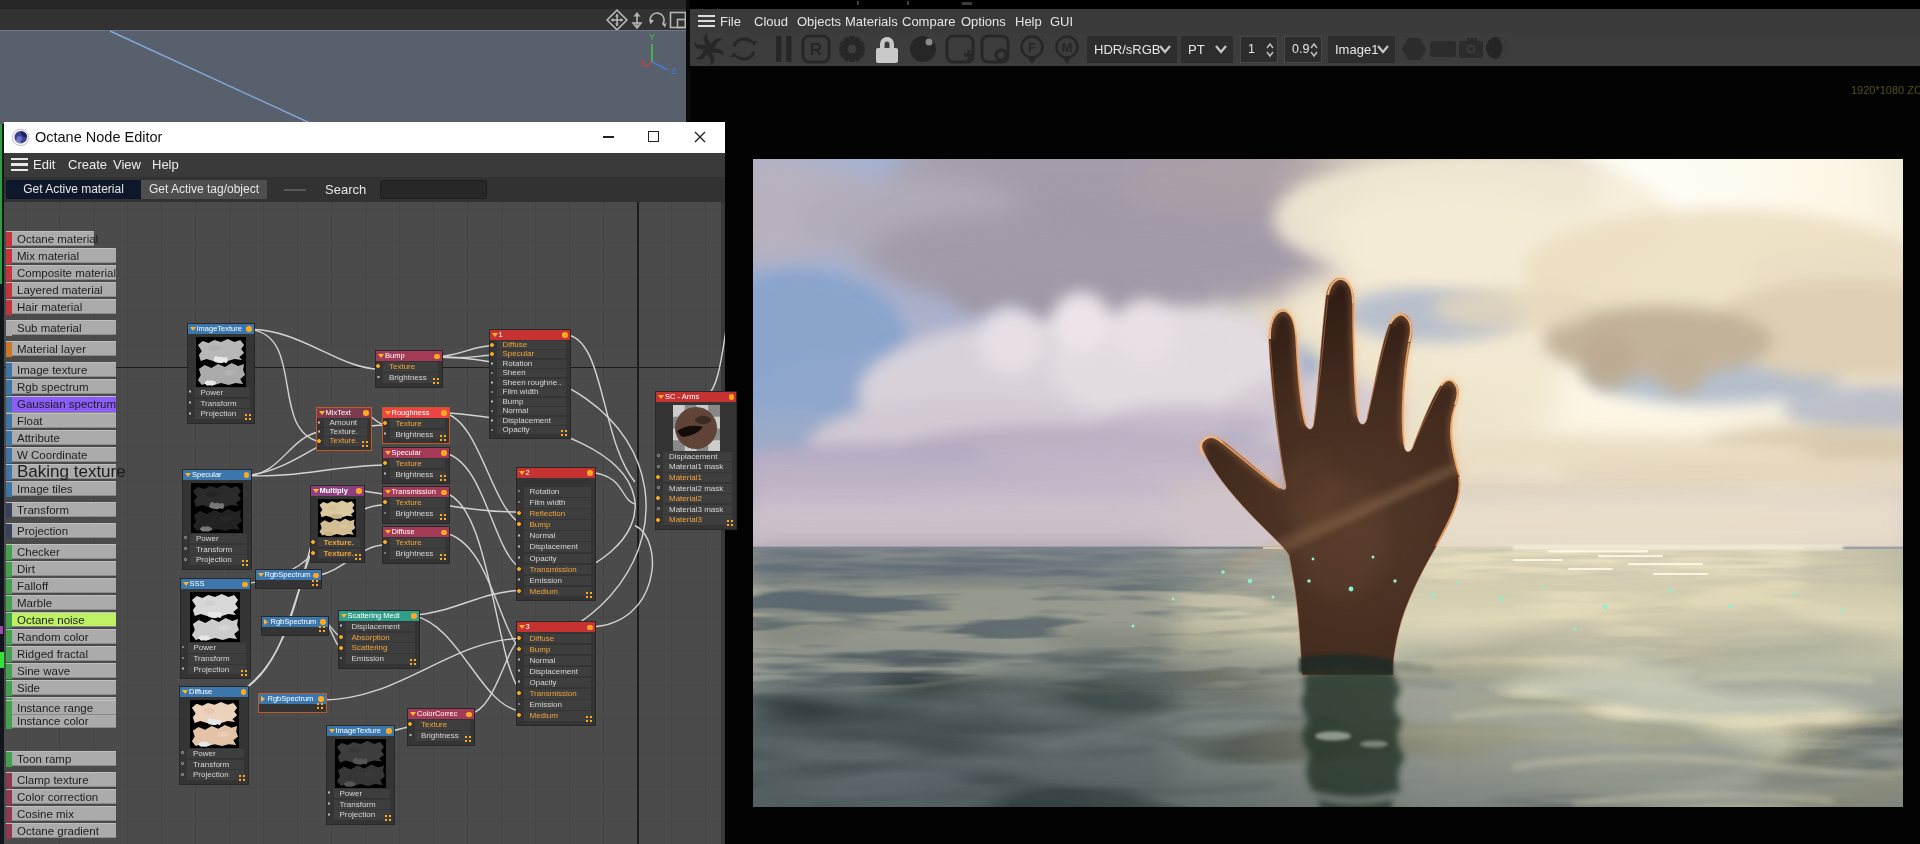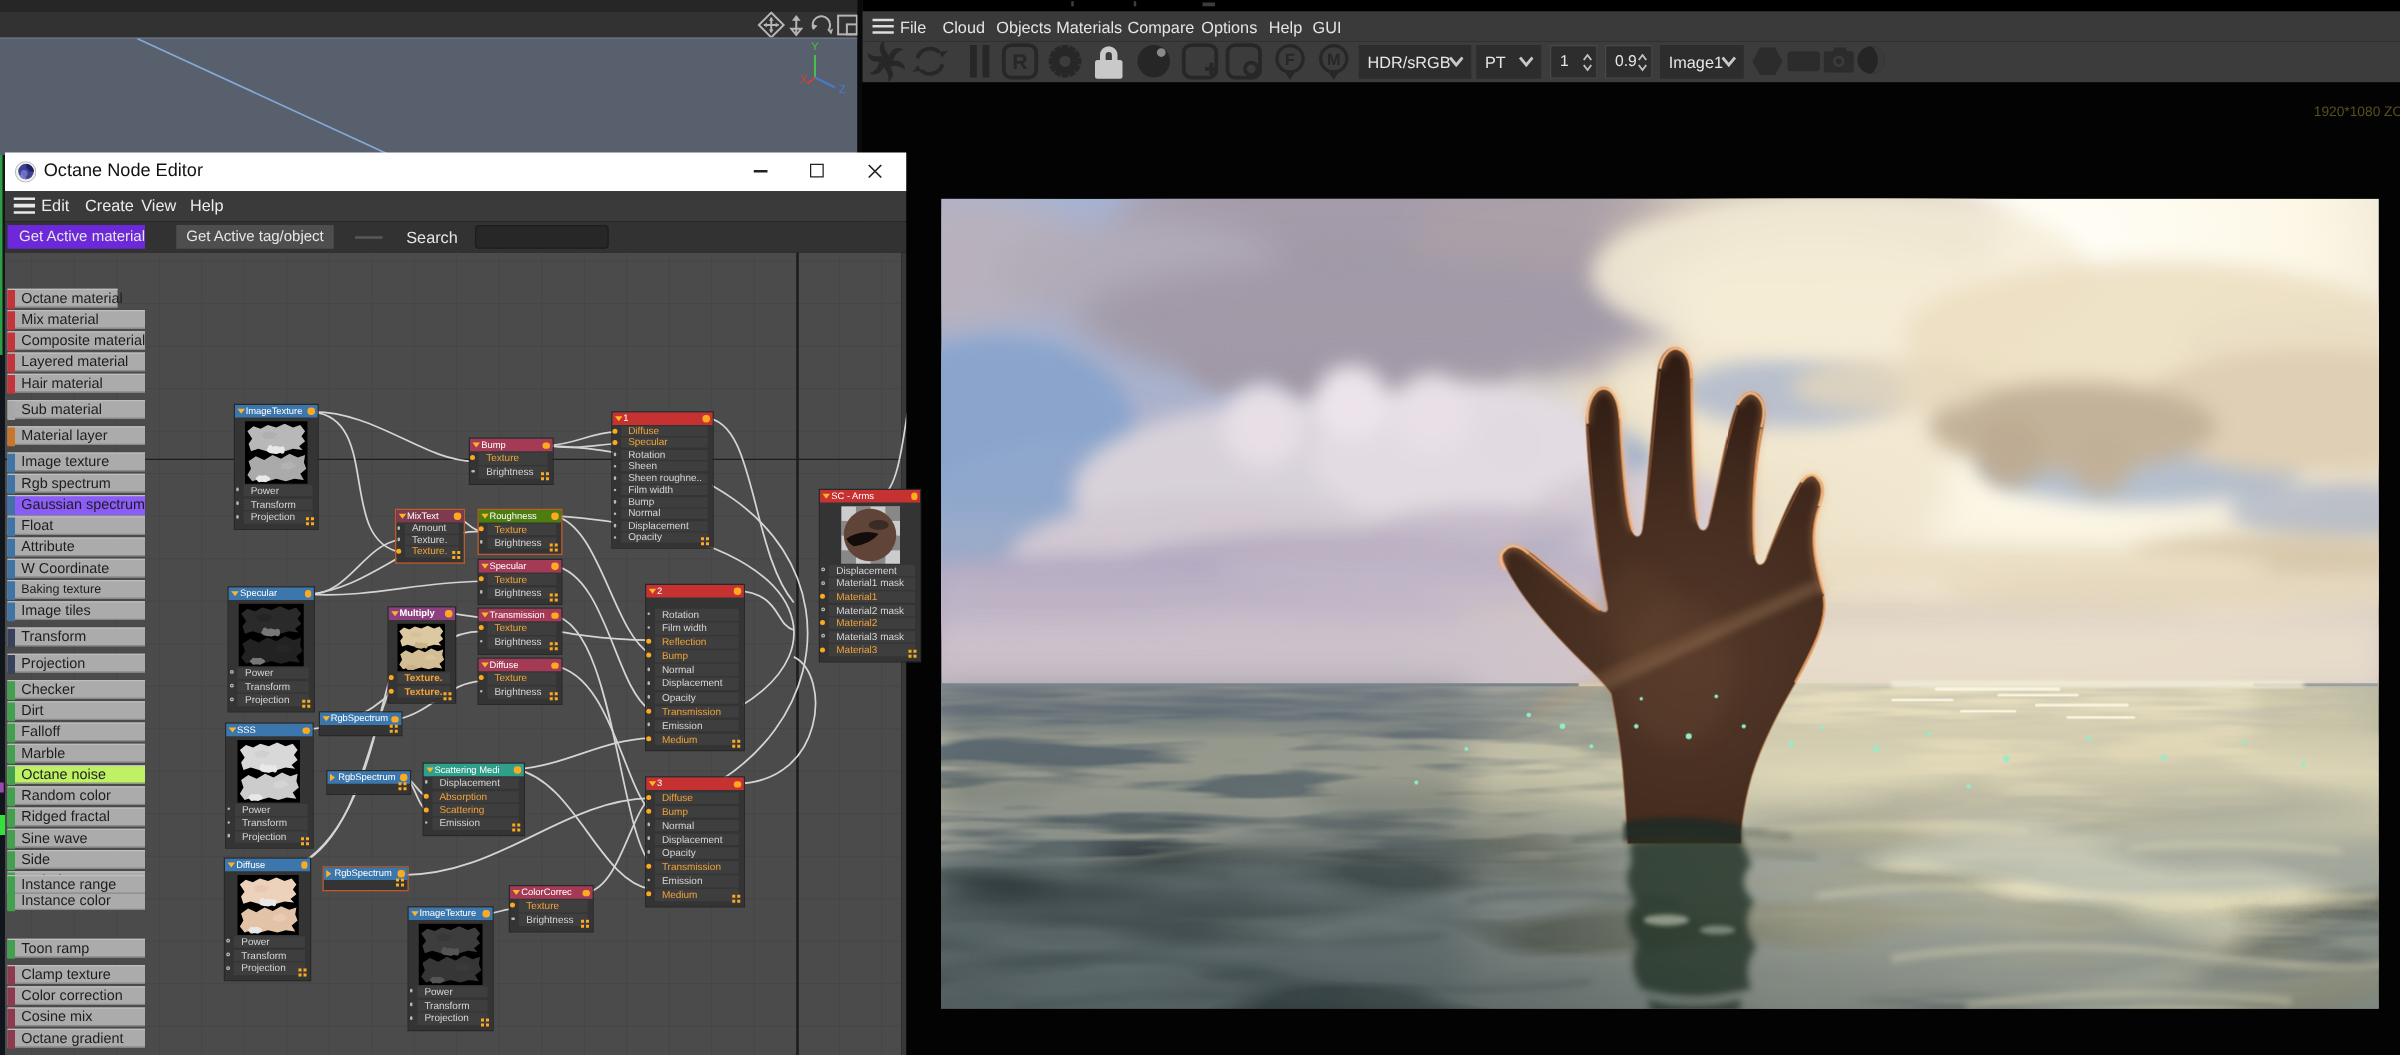--- a/index.html
+++ b/index.html
@@ -616,21 +616,21 @@
  <div class="abs" style="left:7px;top:5px;width:17px;height:13px;border-top:2.5px solid #e8e8e8;border-bottom:2.5px solid #e8e8e8">
           <div style="margin-top:3px;height:2.5px;background:#e8e8e8"></div>
         </div>
  <span class="abs" style="left:29px;top:4px">Edit</span>
  <span class="abs" style="left:64px;top:4px">Create</span>
  <span class="abs" style="left:109px;top:4px">View</span>
  <span class="abs" style="left:148px;top:4px">Help</span>
 </div>
 
 <div class="abs" style="left:0;top:55px;width:721px;height:25px;background:#323232;color:#e6e6e6;font-size:12px">
- <div class="abs" style="left:2px;top:3px;width:110px;height:19px;background:#6d28d9;text-align:right;line-height:19px">Get Active material</div>
+ <div class="abs" style="left:2px;top:3px;width:135px;height:19px;background:#0f172a;text-align:center;line-height:19px">Get Active material</div>
  <div class="abs" style="left:137px;top:3px;width:126px;height:19px;background:#4e4e4e;text-align:center;line-height:19px">Get Active tag/object</div>
  <div class="abs" style="left:280px;top:12px;width:22px;height:2px;background:#585858"></div>
  <span class="abs" style="left:321px;top:5px;font-size:13px">Search</span>
  <div class="abs" style="left:376px;top:3px;width:107px;height:19px;background:#272727;border:1px solid #1d1d1d;border-radius:3px"></div>
 </div>
 
 <div class="abs" style="left:0;top:80px;width:717px;height:642px;background:#4b4b4b;
  background-image:linear-gradient(#454545 1px,transparent 1px),linear-gradient(90deg,#454545 1px,transparent 1px);
  background-size:34px 34px;background-position:-13px -27.5px"></div>
 <div class="abs" style="left:717px;top:80px;width:4px;height:642px;background:#383838"></div>
@@ -681,21 +681,21 @@
         <span style="position:absolute;left:11px;white-space:nowrap">Float</span>
       </div>
       <div class="abs" style="left:2px;top:308px;width:110px;height:15px;background:#ababab;border-top:1px solid #bebebe;border-bottom:1px solid #8a8a8a;font-size:11.5px;color:#1d1d1d;line-height:14px">
         <span style="position:absolute;left:0;top:0;width:6px;height:15px;background:#3f74a5"></span>
         <span style="position:absolute;left:11px;white-space:nowrap">Attribute</span>
       </div>
       <div class="abs" style="left:2px;top:325px;width:110px;height:15px;background:#ababab;border-top:1px solid #bebebe;border-bottom:1px solid #8a8a8a;font-size:11.5px;color:#1d1d1d;line-height:14px">
         <span style="position:absolute;left:0;top:0;width:6px;height:15px;background:#3f74a5"></span>
         <span style="position:absolute;left:11px;white-space:nowrap">W Coordinate</span>
       </div>
-      <div class="abs" style="left:2px;top:342px;width:110px;height:15px;background:#ababab;border-top:1px solid #bebebe;border-bottom:1px solid #8a8a8a;font-size:10px;color:#1d1d1d;line-height:14px">
+      <div class="abs" style="left:2px;top:342px;width:110px;height:15px;background:#ababab;border-top:1px solid #bebebe;border-bottom:1px solid #8a8a8a;font-size:17px;color:#1d1d1d;line-height:14px">
         <span style="position:absolute;left:0;top:0;width:6px;height:15px;background:#3f74a5"></span>
         <span style="position:absolute;left:11px;white-space:nowrap">Baking texture</span>
       </div>
       <div class="abs" style="left:2px;top:359px;width:110px;height:15px;background:#ababab;border-top:1px solid #bebebe;border-bottom:1px solid #8a8a8a;font-size:11.5px;color:#1d1d1d;line-height:14px">
         <span style="position:absolute;left:0;top:0;width:6px;height:15px;background:#3f74a5"></span>
         <span style="position:absolute;left:11px;white-space:nowrap">Image tiles</span>
       </div>
       <div class="abs" style="left:2px;top:380px;width:110px;height:15px;background:#ababab;border-top:1px solid #bebebe;border-bottom:1px solid #8a8a8a;font-size:11.5px;color:#1d1d1d;line-height:14px">
         <span style="position:absolute;left:0;top:0;width:6px;height:15px;background:#39425c"></span>
         <span style="position:absolute;left:11px;white-space:nowrap">Transform</span>
@@ -851,21 +851,21 @@
       </div>
       <div class="node" style="left:312.5px;top:285.5px;width:54px;outline:1.4px solid #c05a28;">
         <div class="nh" style="background:#7e3a4e;height:10px;line-height:10px"><span class="tri"></span>MixText<span class="out"></span></div>
         <div class="nrow" style="height:8.4px;line-height:8.4px;margin-top:1px;font-size:8px"><span class="pt"></span>Amount</div>
         <div class="nrow" style="height:8.4px;line-height:8.4px;margin-top:1px;font-size:8px"><span class="pt"></span>Texture.</div>
         <div class="nrow o" style="height:8.4px;line-height:8.4px;margin-top:1px;font-size:8px"><span class="pt"></span>Texture.</div>
         <div class="grip"></div>
         <div style="height:4px"></div>
       </div>
       <div class="node" style="left:378.5px;top:285.5px;width:66px;outline:1.4px solid #c05a28;">
-        <div class="nh" style="background:#4d7c0f;height:10px;line-height:10px"><span class="tri"></span>Roughness<span class="out"></span></div>
+        <div class="nh" style="background:#ef4444;height:10px;line-height:10px"><span class="tri"></span>Roughness<span class="out"></span></div>
         <div class="nrow o" style="height:9.5px;line-height:9.5px;margin-top:1.3px;font-size:8px"><span class="pt"></span>Texture</div>
         <div class="nrow" style="height:9.5px;line-height:9.5px;margin-top:1.3px;font-size:8px"><span class="pt"></span>Brightness</div>
         <div class="grip"></div>
         <div style="height:4px"></div>
       </div>
       <div class="node" style="left:378.5px;top:325.5px;width:66px;">
         <div class="nh" style="background:#a43a56;height:10px;line-height:10px"><span class="tri"></span>Specular<span class="out"></span></div>
         <div class="nrow o" style="height:9.5px;line-height:9.5px;margin-top:1.3px;font-size:8px"><span class="pt"></span>Texture</div>
         <div class="nrow" style="height:9.5px;line-height:9.5px;margin-top:1.3px;font-size:8px"><span class="pt"></span>Brightness</div>
         <div class="grip"></div>

